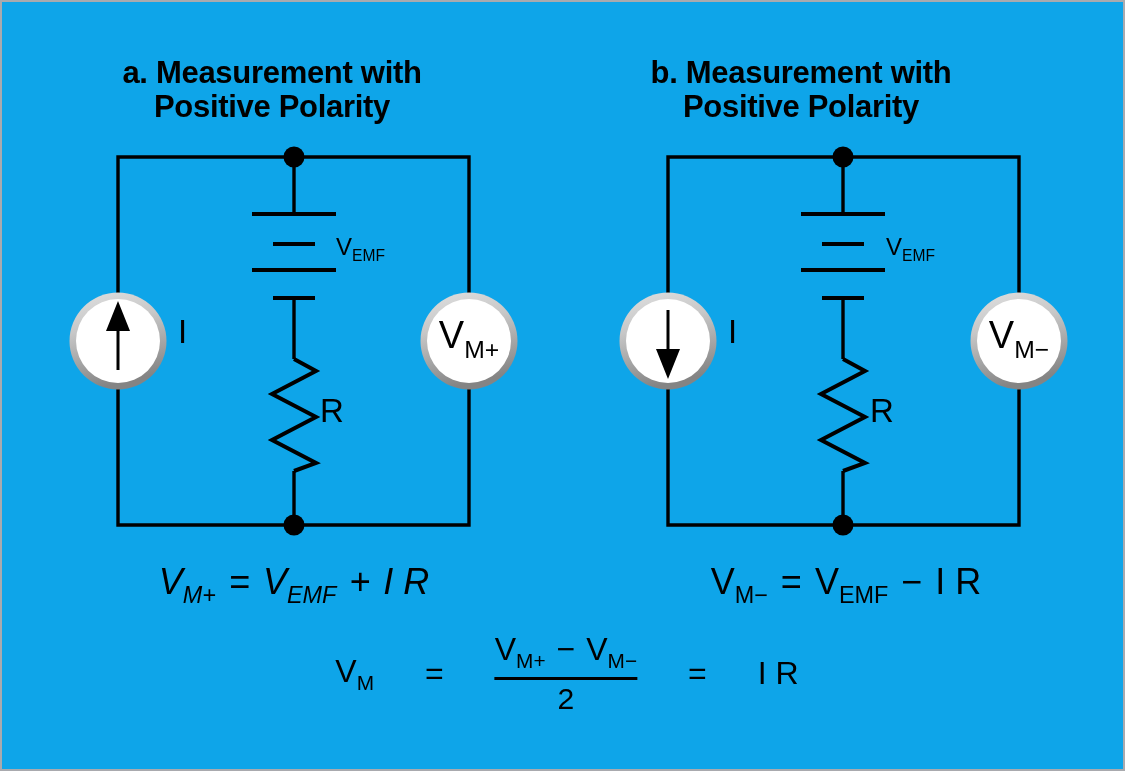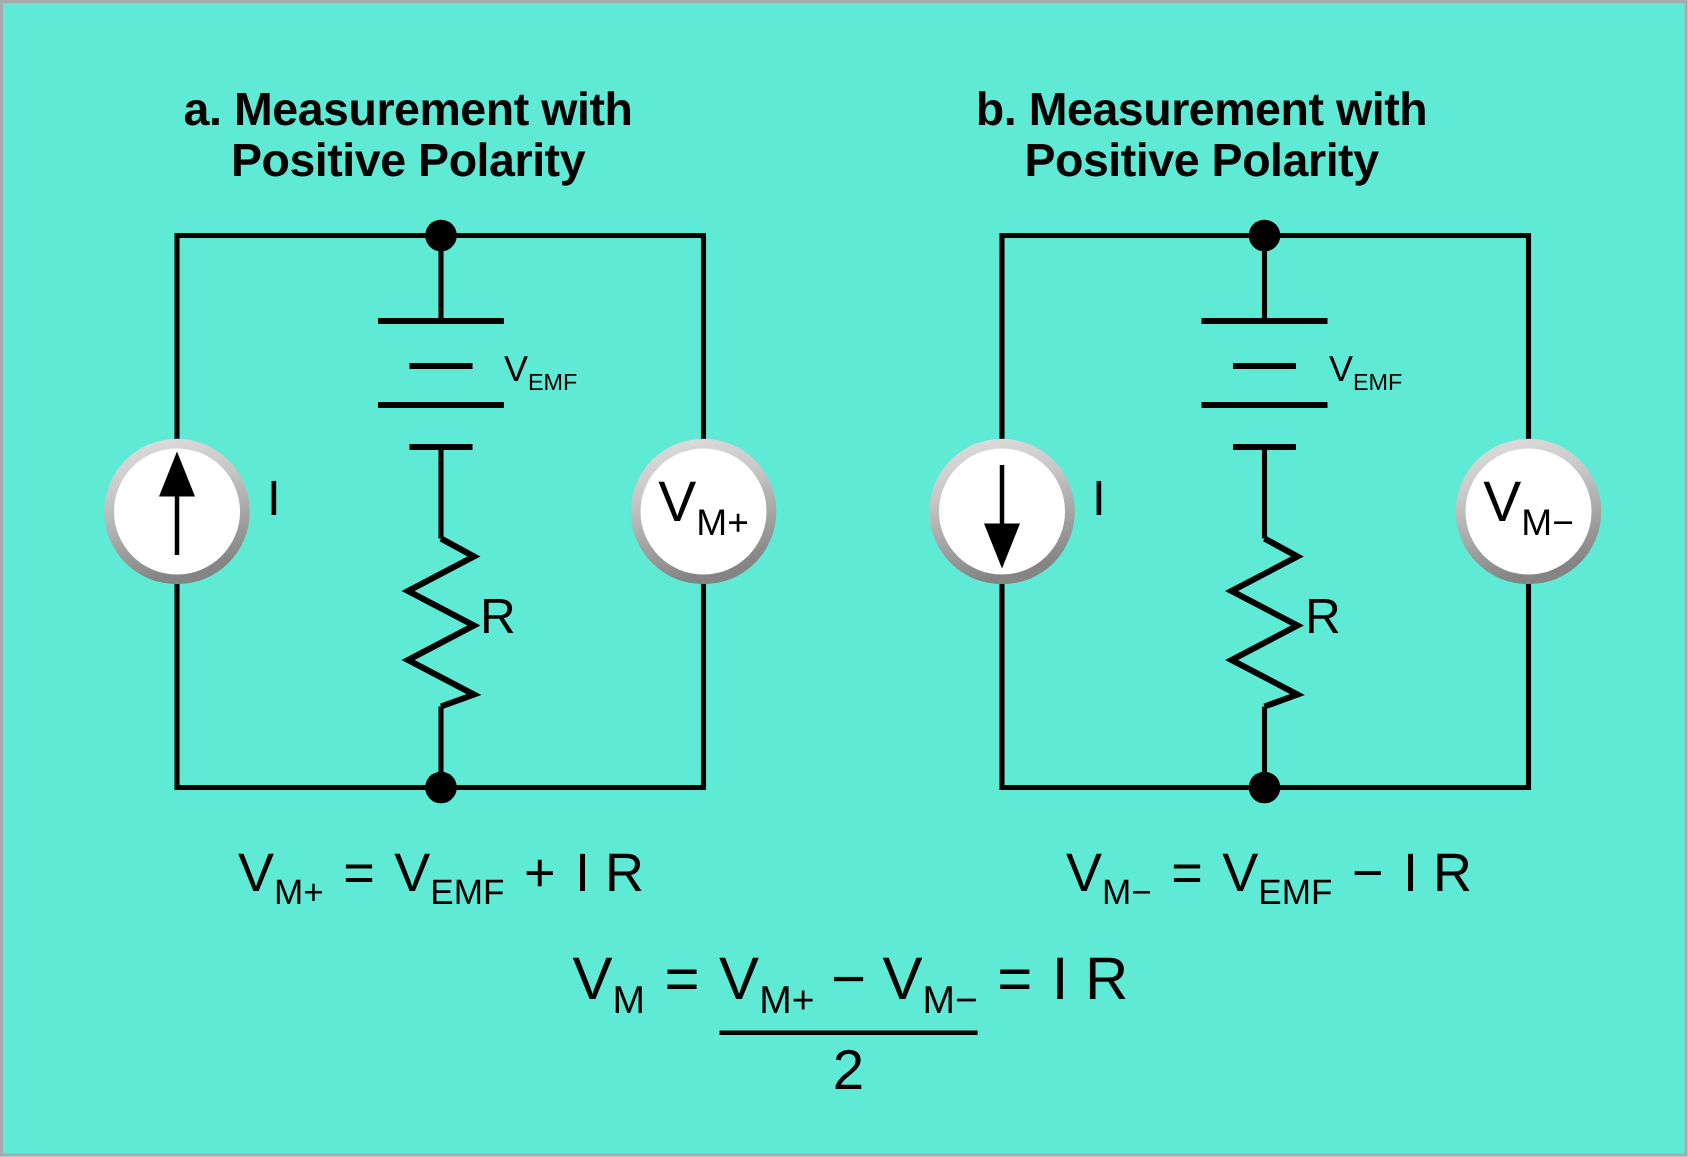--- a/index.html
+++ b/index.html
@@ -1,20 +1,20 @@
 <!DOCTYPE html>
 <html><head>
 <meta charset="utf-8">
 <style>
   html,body{margin:0;padding:0;background:#d9d9db;}
   .frame{
     position:relative;
     width:1125px;height:771px;
     box-sizing:border-box;
-    background:#5eead4;
+    background:#0ea5e9;
     border:2px solid #a9aaae;
     overflow:hidden;
     font-family:"Liberation Sans","DejaVu Sans",sans-serif;
     color:#000;
     padding-left:38px;
   }
   .layer{position:absolute;left:0;top:0;}
   .abs{position:absolute;white-space:nowrap;}
   .title{
     text-align:center;
@@ -39,23 +39,24 @@
     line-height:1.1;
     transform:translateX(-50%);
   }
   .op{margin:0 13px;}
   .op2{margin:0 11px;}
   .eq-combined{
     position:absolute;
     left:565px;top:629px;
     transform:translateX(-50%);
     display:flex;
-    align-items:flex-start;
-    font-size:40px;
+    align-items:center;
+    font-size:32px;
     white-space:nowrap;
+    gap:38px;
   }
   .frac{
     display:inline-flex;
     flex-direction:column;
     align-items:center;
   }
   .frac .num{display:flex;align-items:baseline;}
   .frac .bar{
     display:block;
     width:100%;
@@ -146,21 +147,21 @@
   </div>
 
   <div class="abs lbl" style="left:176px;top:311px;">I</div>
 
   <div class="abs emf" style="left:334px;top:231px;"><span>V</span><span class="sub">EMF</span></div>
 
   <div class="abs lbl" style="left:318px;top:390px;">R</div>
 
   <div class="abs meter-lbl" style="left:467px;top:338px;"><span>V</span><span class="sub">M+</span></div>
 
-  <div class="abs eq" style="left:292px;top:560px;"><span>V</span><span class="sub">M+</span><span class="op">=</span><span>V</span><span class="sub">EMF</span><span class="op">+</span><span>I R</span></div>
+  <div class="abs eq" style="left:292px;top:560px;font-style:italic;"><span>V</span><span class="sub">M+</span><span class="op">=</span><span>V</span><span class="sub">EMF</span><span class="op">+</span><span>I R</span></div>
 
   <div class="abs title" style="left:569px;top:54px;width:460px;">
     <div>b. Measurement with</div>
     <div>Positive Polarity</div>
   </div>
 
   <div class="abs lbl" style="left:726px;top:311px;">I</div>
 
   <div class="abs emf" style="left:884px;top:231px;"><span>V</span><span class="sub">EMF</span></div>
 

